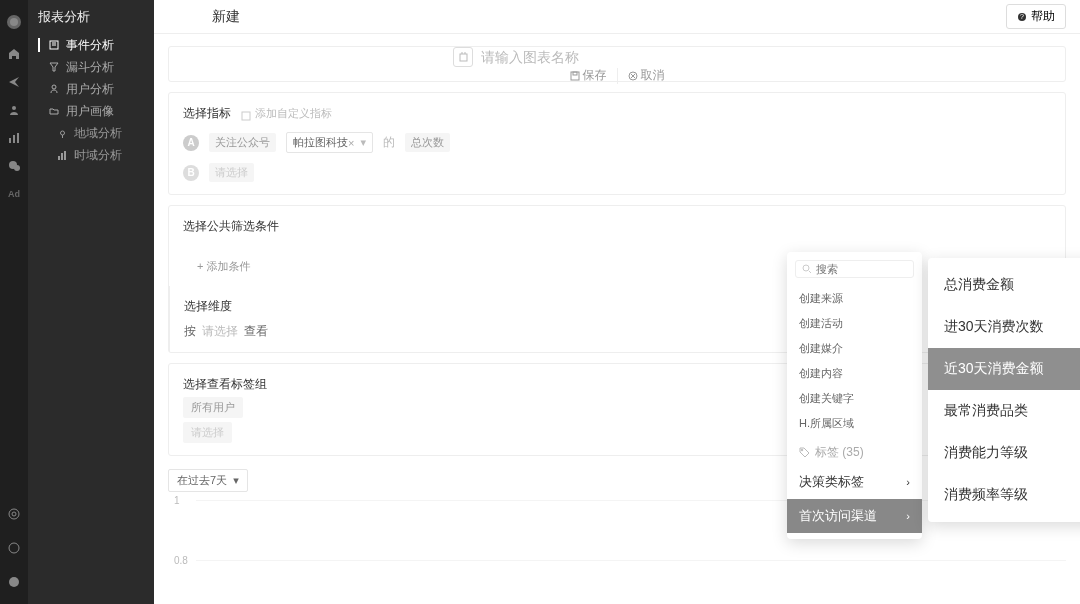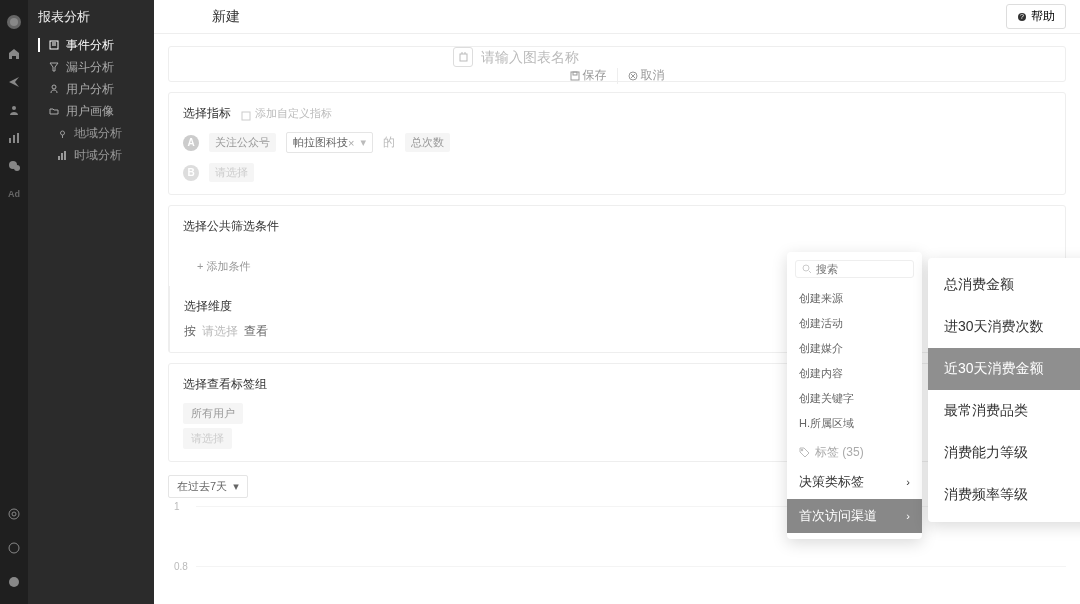--- a/index.html
+++ b/index.html
@@ -289,21 +289,21 @@
         <div class="dim-row" style="margin-top:8px;">
           <span>按</span>
           <span class="ph">请选择</span>
           <span>查看</span>
         </div>
       </div>
     </div>
 
     <div class="card tags-card">
       <div class="sec-label">选择查看标签组</div>
-      <div style="margin-top:6px;">
+      <div style="">
         <span class="pill">所有用户</span>
       </div>
       <div>
         <span class="pill placeholder">请选择</span>
       </div>
     </div>
 
     <div class="chart-wrap">
       <div class="chart-topbar">
         <div class="range-select">

